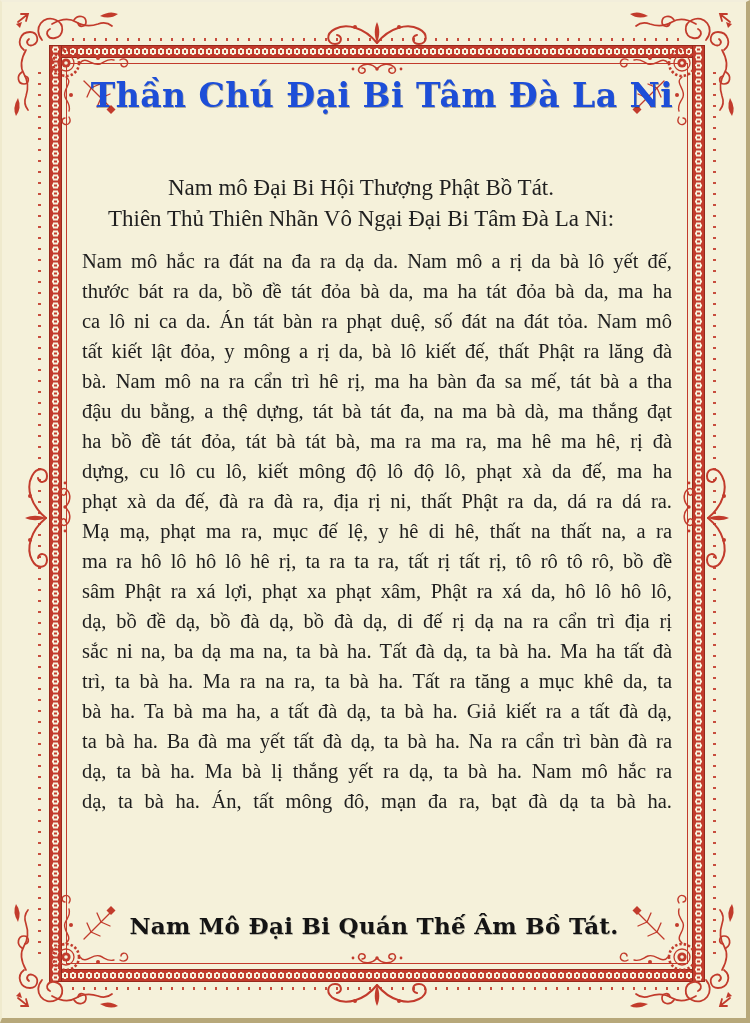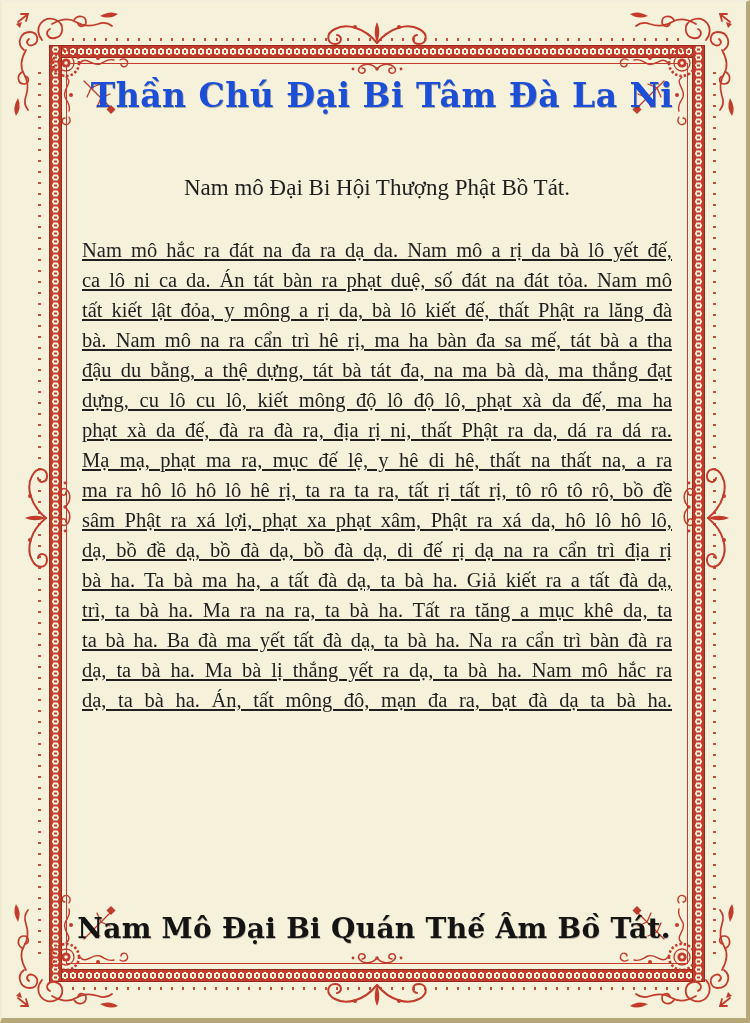--- a/index.html
+++ b/index.html
@@ -57,32 +57,32 @@
   .scr-left{left:34px;top:497px;width:60px;height:16px;transform:rotate(90deg);}
   .scr-right{left:656px;top:497px;width:60px;height:16px;transform:rotate(-90deg);}
   
   .title{
     position:absolute;left:8px;top:74px;width:100%;text-align:center;
     font-family:"DejaVu Serif","Liberation Serif",serif;
     font-size:33px;font-weight:700;letter-spacing:.5px;color:#1d4ed8;
     text-shadow:.6px .6px 0 rgba(40,40,40,.35);
   }
   .intro{
-    position:absolute;left:80px;top:170px;width:590px;text-align:center;
+    position:absolute;left:64px;top:170px;width:590px;text-align:center;
     font-size:23px;line-height:31px;color:var(--ink);
   }
-  .mantra{position:absolute;left:80px;top:233px;width:590px;color:var(--ink);text-decoration:underline;}
+  .mantra{position:absolute;left:80px;top:244px;width:590px;color:var(--ink);}
   .mantra-line{
     font-size:20.5px;line-height:30px;white-space:normal;
     text-align:justify;text-align-last:justify;-moz-text-align-last:justify;
   }
   .footer{
     position:absolute;left:0;top:910px;width:100%;text-align:center;
     font-family:"DejaVu Serif","Liberation Serif",serif;
-    font-size:28px;font-weight:700;letter-spacing:.3px;color:#141414;
+    font-size:23px;font-weight:700;letter-spacing:.3px;color:#141414;
     text-shadow:.5px .5px 0 rgba(40,40,40,.3);
   }
   .defs{position:absolute;width:0;height:0;}
 </style>
 </head>
 <body>
 
 <svg class="defs" aria-hidden="true">
   <defs>
 
@@ -203,36 +203,40 @@
       <use href="#scr"></use>
     </svg>
   <svg class="orn scr-right" viewBox="0 0 60 16">
       <use href="#scr"></use>
     </svg>
 
   <h1 class="title">Thần Chú Đại Bi Tâm Đà La Ni</h1>
 
   <div class="intro">
     <div>Nam mô Đại Bi Hội Thượng Phật Bồ Tát.</div>
+    <div>Thiên Thủ Thiên Nhãn Vô Ngại Đại Bi Tâm Đà La Ni:</div>
   </div>
 
   <div class="mantra">
       <div class="mantra-line">Nam mô hắc ra đát na đa ra dạ da. Nam mô a rị da bà lô yết đế,</div>
+      <div class="mantra-line">thước bát ra da, bồ đề tát đỏa bà da, ma ha tát đỏa bà da, ma ha</div>
       <div class="mantra-line">ca lô ni ca da. Án tát bàn ra phạt duệ, số đát na đát tỏa. Nam mô</div>
       <div class="mantra-line">tất kiết lật đỏa, y mông a rị da, bà lô kiết đế, thất Phật ra lăng đà</div>
       <div class="mantra-line">bà. Nam mô na ra cẩn trì hê rị, ma ha bàn đa sa mế, tát bà a tha</div>
       <div class="mantra-line">đậu du bằng, a thệ dựng, tát bà tát đa, na ma bà dà, ma thắng đạt</div>
+      <div class="mantra-line">ha bồ đề tát đỏa, tát bà tát bà, ma ra ma ra, ma hê ma hê, rị đà</div>
       <div class="mantra-line">dựng, cu lô cu lô, kiết mông độ lô độ lô, phạt xà da đế, ma ha</div>
       <div class="mantra-line">phạt xà da đế, đà ra đà ra, địa rị ni, thất Phật ra da, dá ra dá ra.</div>
       <div class="mantra-line">Mạ mạ, phạt ma ra, mục đế lệ, y hê di hê, thất na thất na, a ra</div>
       <div class="mantra-line">ma ra hô lô hô lô hê rị, ta ra ta ra, tất rị tất rị, tô rô tô rô, bồ đề</div>
       <div class="mantra-line">sâm Phật ra xá lợi, phạt xa phạt xâm, Phật ra xá da, hô lô hô lô,</div>
       <div class="mantra-line">dạ, bồ đề dạ, bồ đà dạ, bồ đà dạ, di đế rị dạ na ra cẩn trì địa rị</div>
+      <div class="mantra-line">sắc ni na, ba dạ ma na, ta bà ha. Tất đà dạ, ta bà ha. Ma ha tất đà</div>
+      <div class="mantra-line">trì, ta bà ha. Ma ra na ra, ta bà ha. Tất ra tăng a mục khê da, ta</div>
       <div class="mantra-line">bà ha. Ta bà ma ha, a tất đà dạ, ta bà ha. Giả kiết ra a tất đà dạ,</div>
-      <div class="mantra-line">trì, ta bà ha. Ma ra na ra, ta bà ha. Tất ra tăng a mục khê da, ta</div>
       <div class="mantra-line">ta bà ha. Ba đà ma yết tất đà dạ, ta bà ha. Na ra cẩn trì bàn đà ra</div>
       <div class="mantra-line">dạ, ta bà ha. Ma bà lị thắng yết ra dạ, ta bà ha. Nam mô hắc ra</div>
       <div class="mantra-line">dạ, ta bà ha. Án, tất mông đô, mạn đa ra, bạt đà dạ ta bà ha.</div>
     </div>
 
   <div class="footer">Nam Mô Đại Bi Quán Thế Âm Bồ Tát.</div>
 
 </div>
 
 </body></html>

